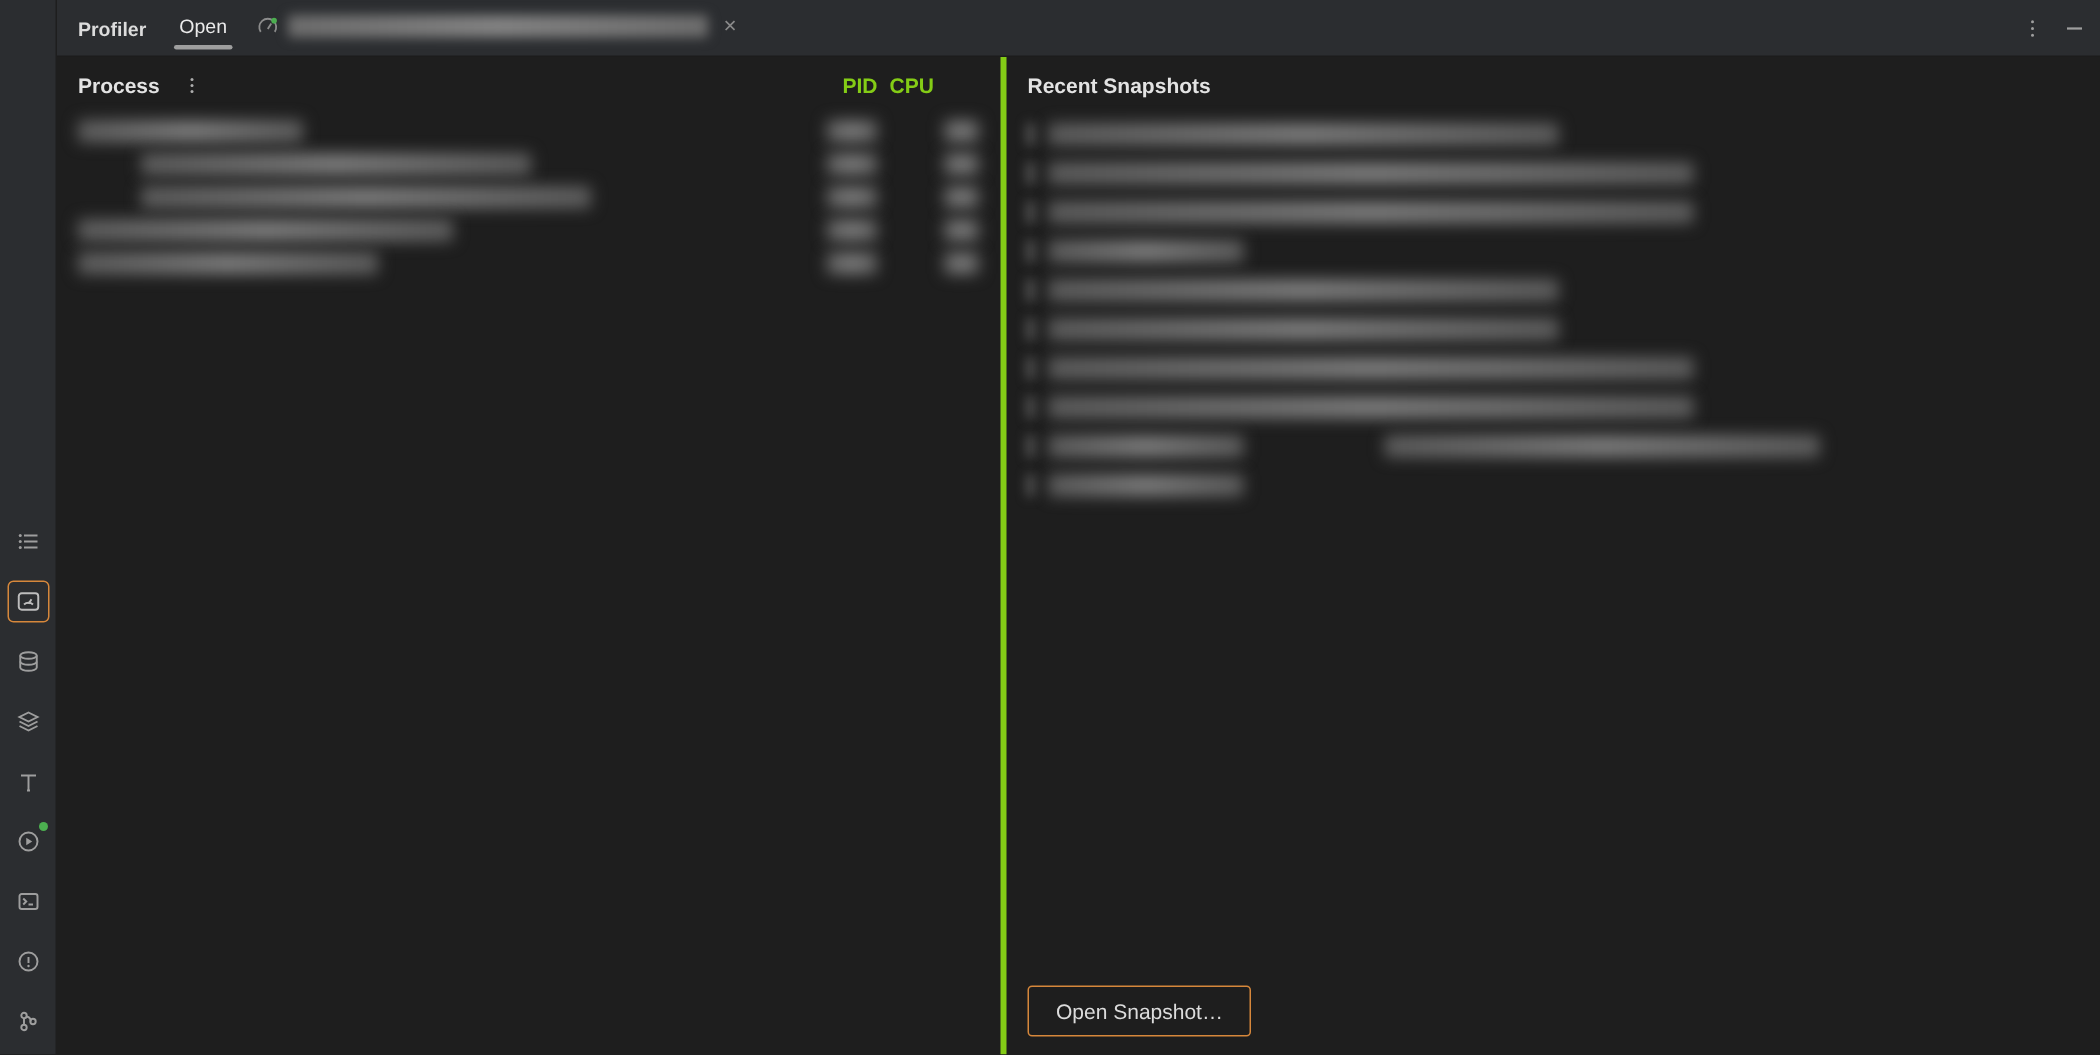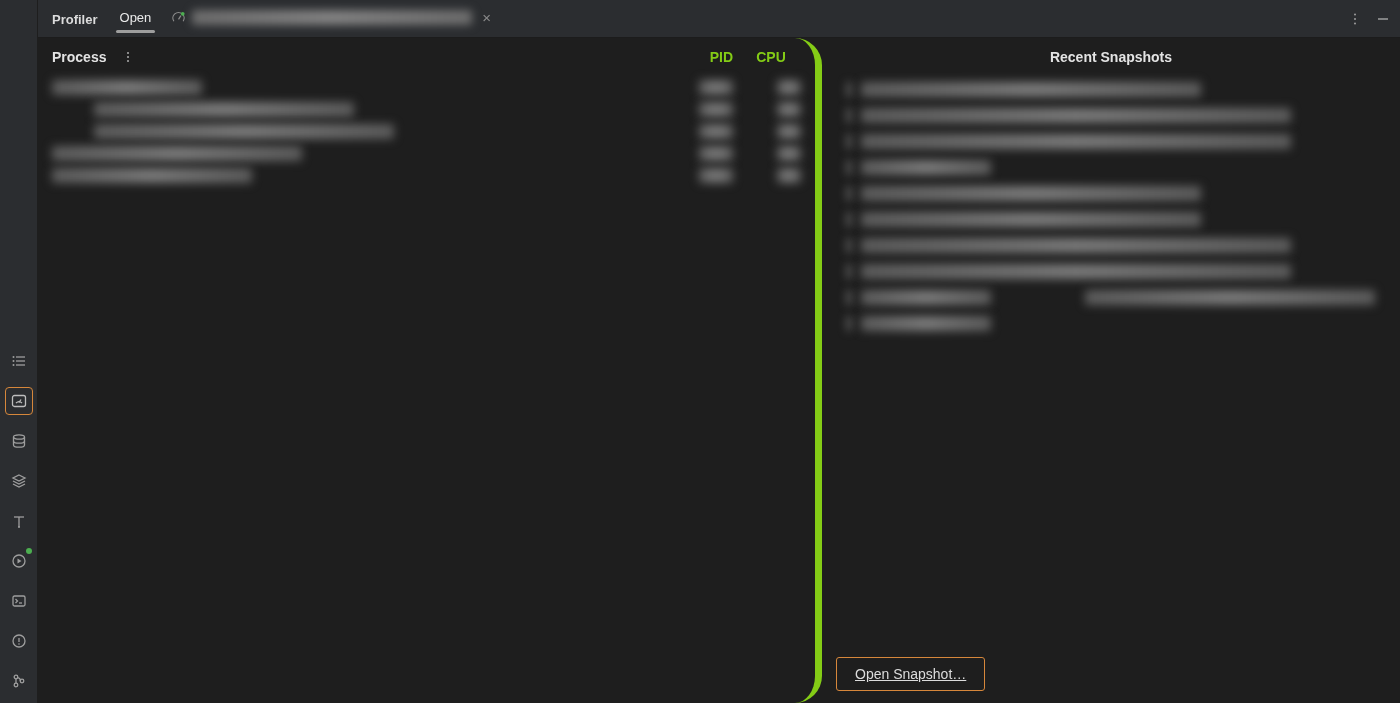--- a/index.html
+++ b/index.html
@@ -45,33 +45,33 @@
     filter:blur(4px); background:linear-gradient(90deg,#6c6c6c,#828282,#6c6c6c);
     border-radius:2px;
   }
   .tab-close { margin-left:4px; color:#8a8a8a; font-size:15px; line-height:1; }
   .tabbar-right { position:absolute; right:10px; top:0; height:38px; display:flex; align-items:center; gap:14px; }
   .icon-btn { color:#9e9e9e; cursor:pointer; }
 
   
   .content { flex:1; display:flex; min-height:0; }
   .pane { display:flex; flex-direction:column; min-height:0; }
-  .pane-left { width:784px; border-right:7px solid #84cc16;border-radius:27px; }
-  .pane-right { flex:1; position:relative;align-items:center; }
+  .pane-left { width:633px; border-right:4px solid #84cc16; }
+  .pane-right { flex:1; position:relative; }
 
   .pane-header {
     display:flex; align-items:center; height:38px; padding:0 14px;
     font-size:14px; color:#e3e3e3; font-weight:600;
   }
   .pane-header .col-pid, .pane-header .col-cpu {
     font-weight:600; color:#84cc16;
   }
   .pane-header .spacer{flex:1;}
   .col-pid{ width:70px; text-align:right; padding-right:8px;}
-  .col-cpu{ width:60px; text-align:center;}
+  .col-cpu{ width:60px; text-align:left;}
   .header-kebab { margin-left:16px; color:#adadad; cursor:pointer; }
 
   
   .row {
     display:flex; align-items:center; padding:2px 14px; height:22px;
   }
   .blur-block {
     height:15px; filter:blur(5px); border-radius:2px;
     background:linear-gradient(90deg,#5b5b5b,#7a7a7a,#5b5b5b);
   }
@@ -81,21 +81,21 @@
 
   .snap-row { display:flex; padding:2px 14px; height:26px; align-items:center; }
   .snap-row .bar { margin-left:4px; }
   .snap-bullet{ width:4px; height:15px; filter:blur(4px);
     background:#6c6c6c; border-radius:1px; margin-right:6px;}
 
   
   .open-btn {
     position:absolute; left:14px; bottom:12px;
     border:1px solid #d6873b; color:#dcdcdc; background:transparent;
-    padding:8px 18px; font-size:14px; border-radius:3px; cursor:pointer;text-decoration:underline;
+    padding:8px 18px; font-size:14px; border-radius:3px; cursor:pointer;
   }
 
   svg { display:block; }
 </style>
 </head>
 <body>
 
 <div class="rail">
   <div class="rail-spacer"></div>
 

